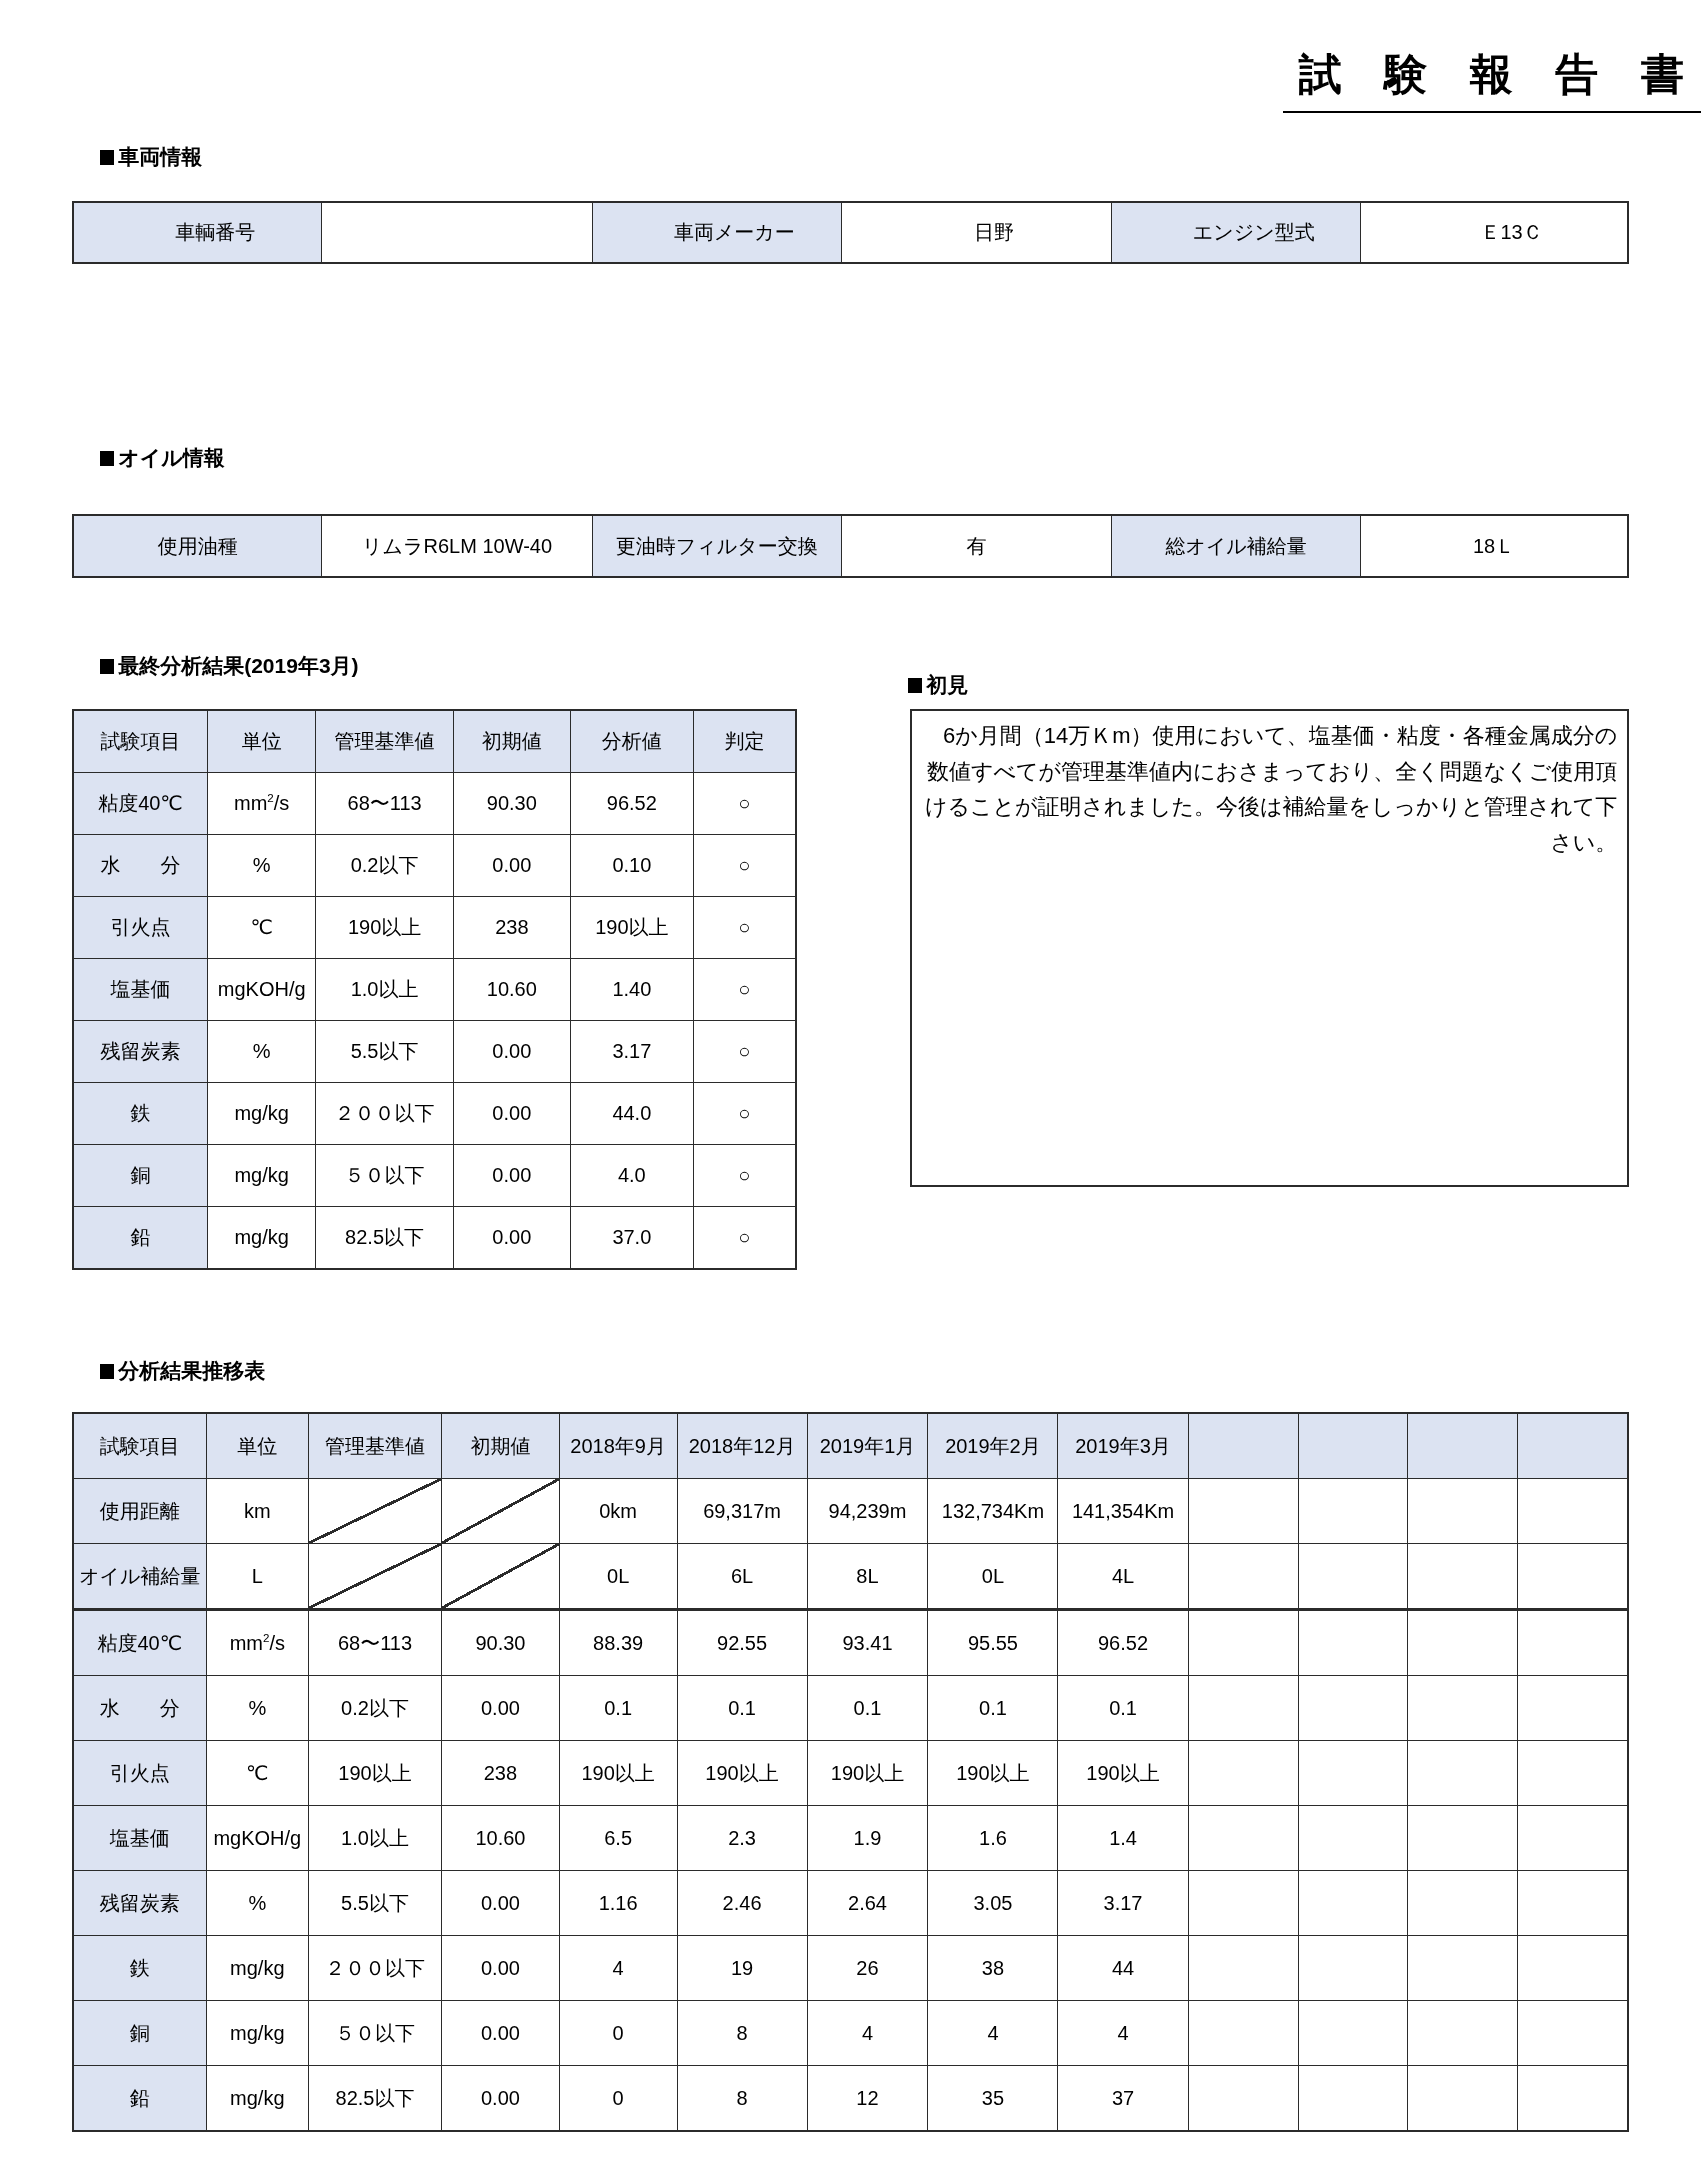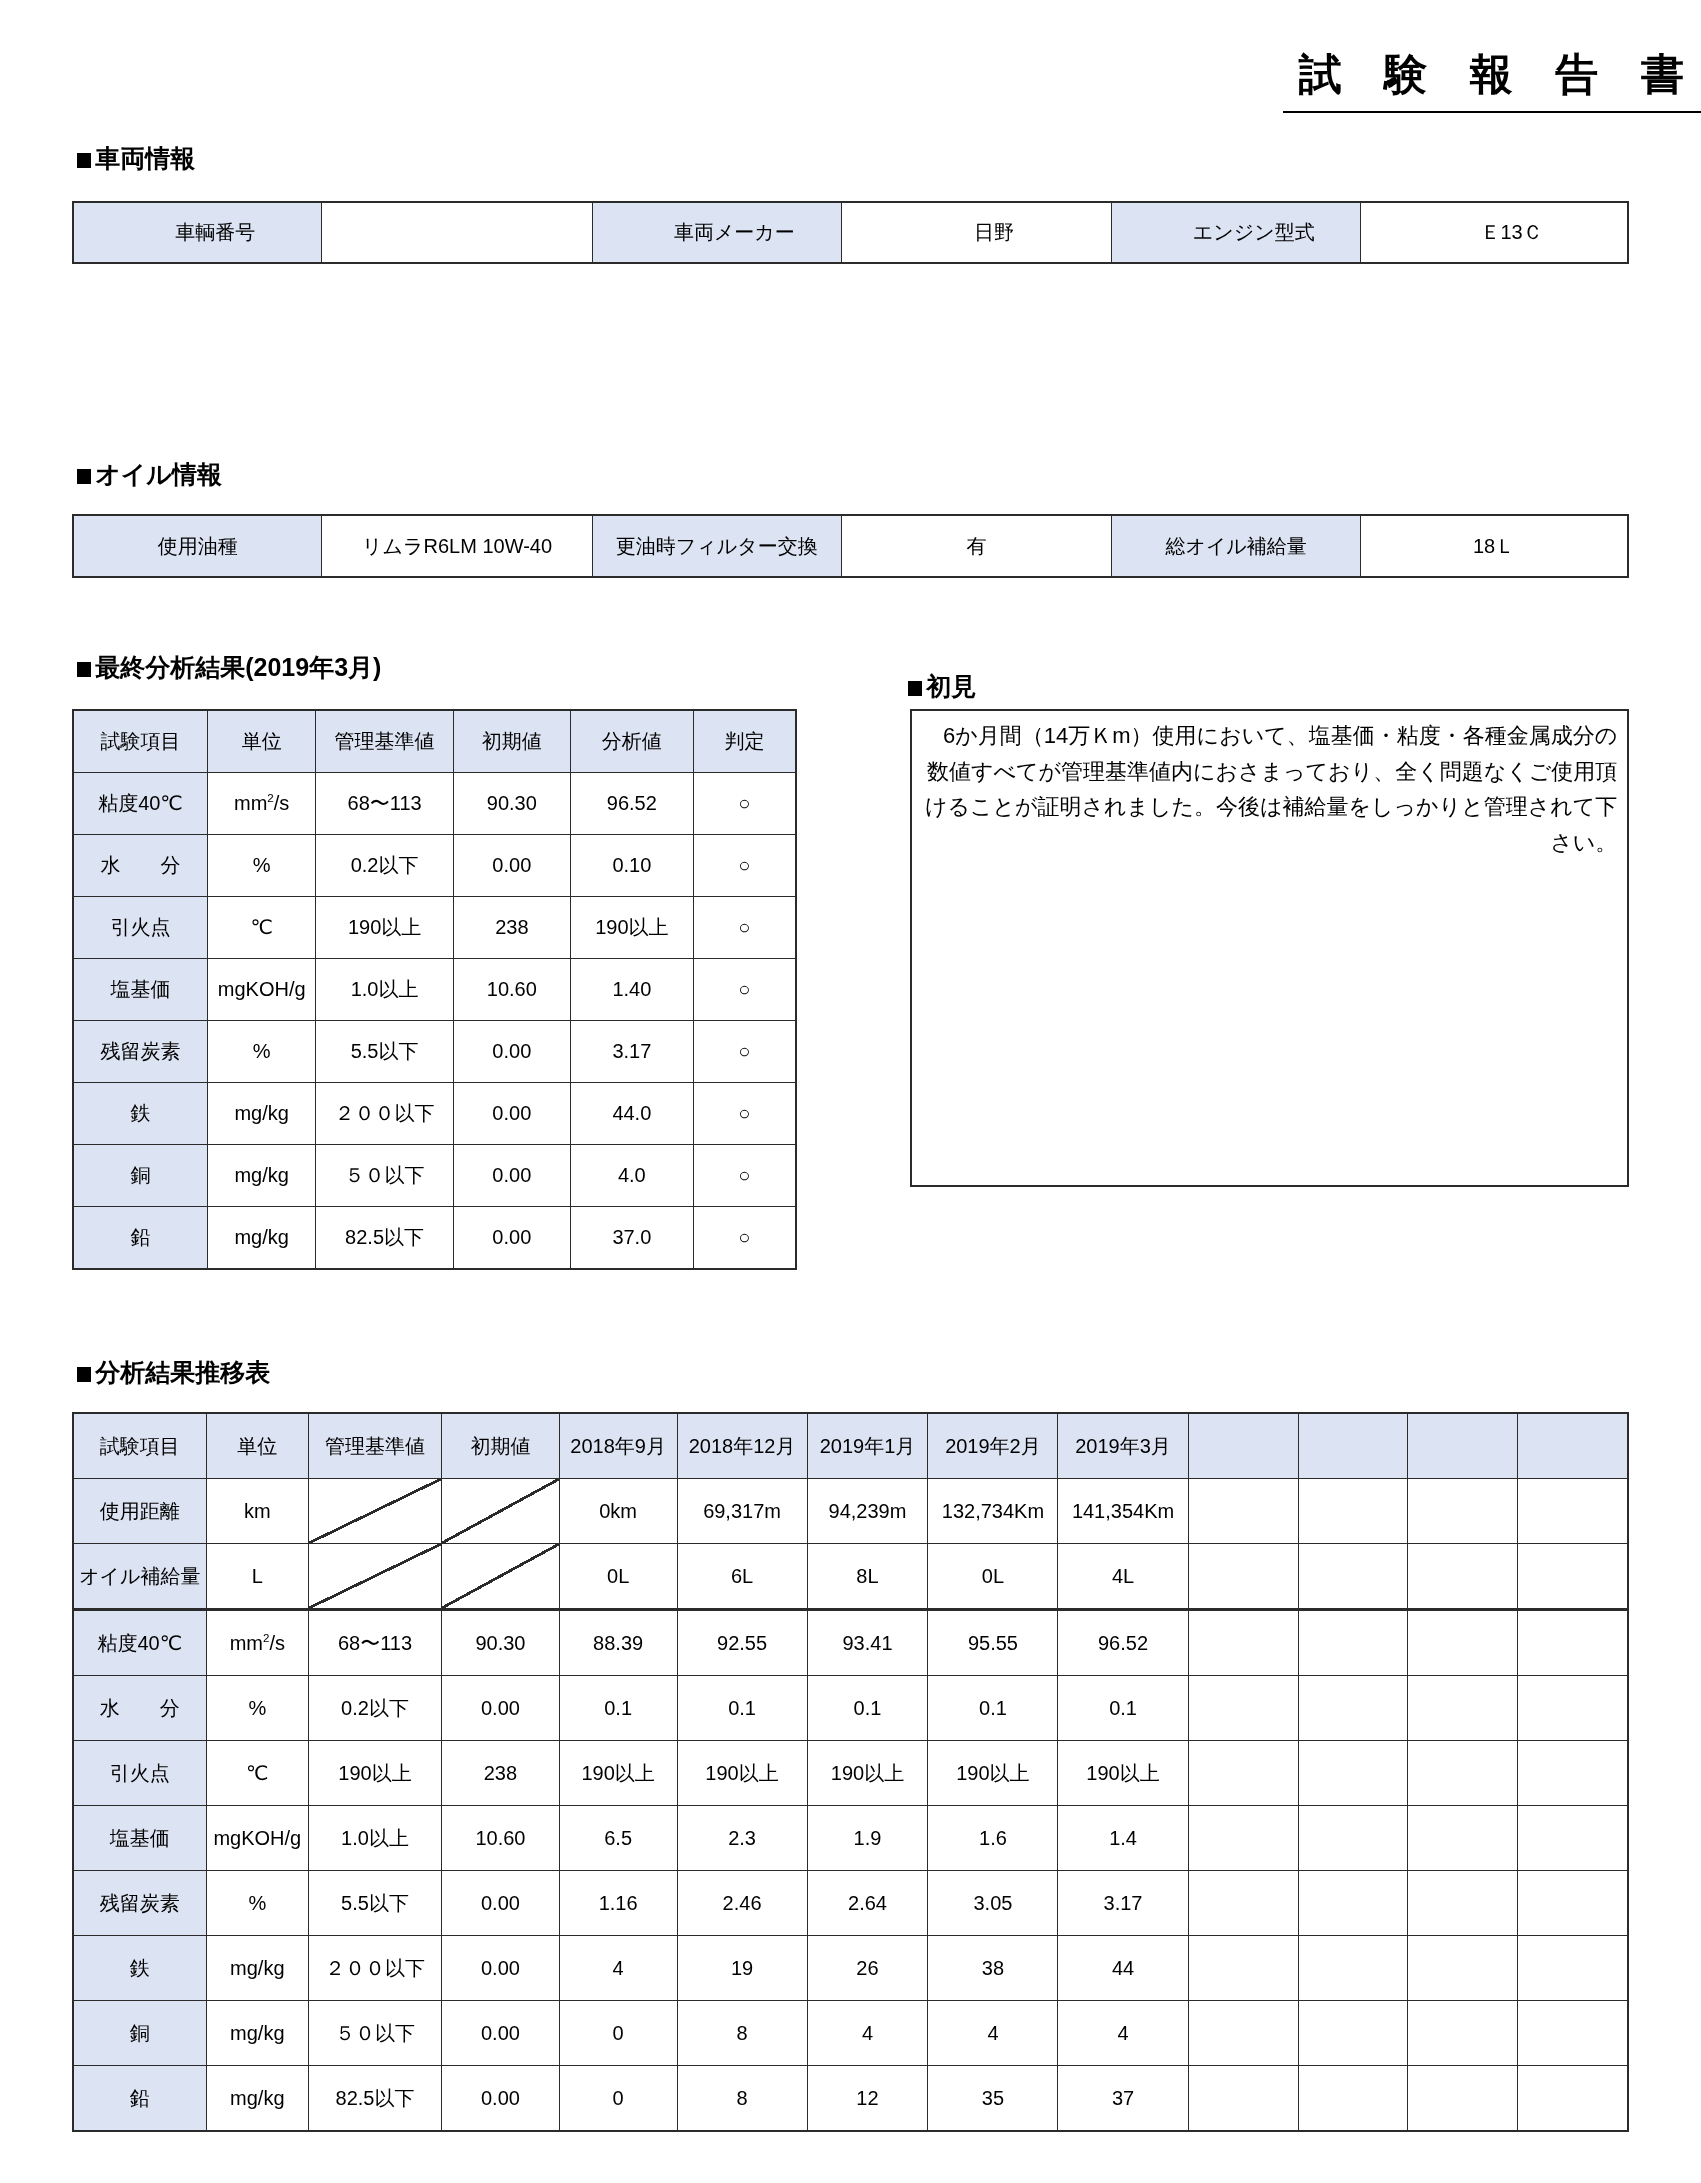--- a/index.html
+++ b/index.html
@@ -28,24 +28,24 @@
     padding-left:14px;
   }
   .doc-title span.underl{
     border-bottom:2.8px solid #000;
     padding:0 2.8px 7px 15.3px;
     display:inline-block;
   }
 
   
   .sec-head{
-    font-size:25px;
+    font-size:21px;
     font-weight:700;
     margin:0;
-    padding:0 0 0 77px;
+    padding:0 0 0 100px;
     line-height:1.0;
   }
   .sec-head .bullet{
     display:inline-block;
     width:14px;height:15.3px;
     background:#000;
     margin-right:4.2px;
     vertical-align:-1.4px;
   }
 
@@ -145,21 +145,21 @@
           <td class="hd">車輌番号</td>
           <td></td>
           <td class="hd">車両メーカー</td>
           <td>日野</td>
           <td class="hd">エンジン型式</td>
           <td>Ｅ13Ｃ</td>
         </tr>
       </tbody>
   </table>
 
-  <div class="blk sec-head" style="left:0;top:462px;">
+  <div class="blk sec-head" style="left:0;top:447px;">
     <span class="bullet"></span><span>オイル情報</span>
   </div>
   <table class="g blk" id="oil-table">
     <colgroup>
       <col style="width:16.0%">
         <col style="width:17.4%">
       <col style="width:16.0%">
         <col style="width:17.4%">
       <col style="width:16.0%">
         <col style="width:17.2%">

